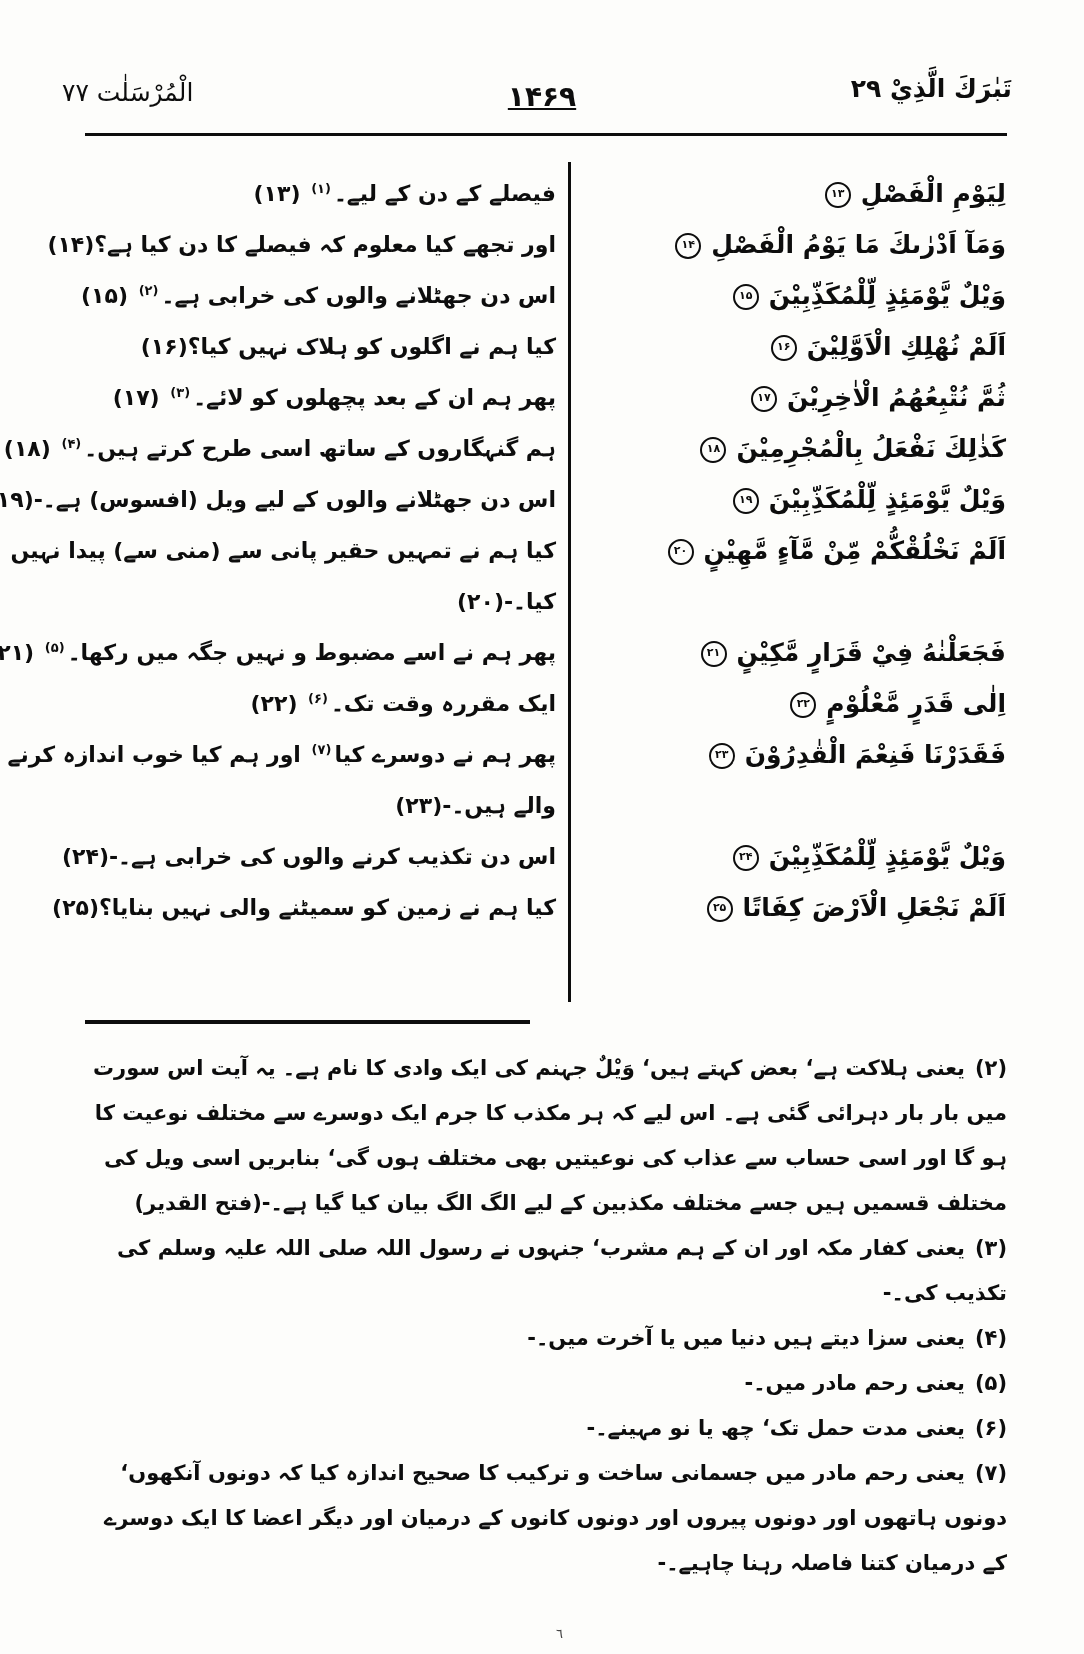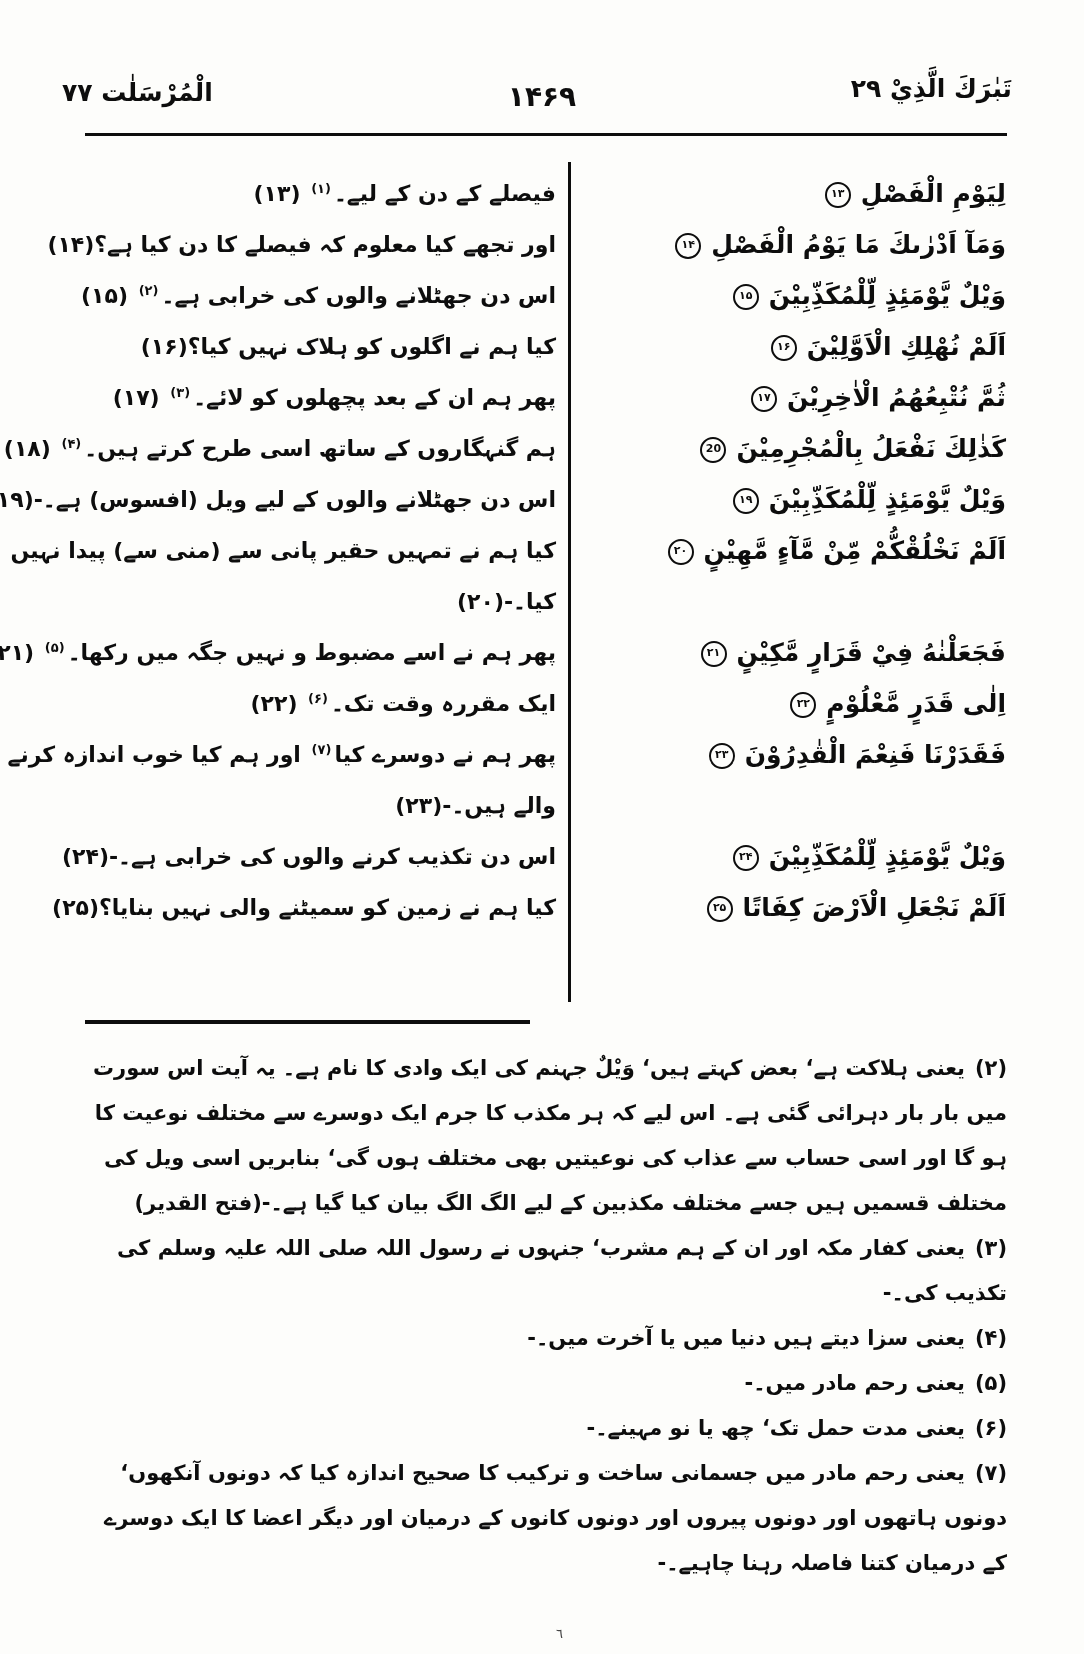--- a/index.html
+++ b/index.html
@@ -6,22 +6,22 @@
   .page{
     position:relative;
     width:1084px;height:1654px;
     background:#fdfdfb;
     color:#0d0d0d;
     font-family:"DejaVu Sans", sans-serif;
     overflow:hidden;
     margin:0 auto;
   }
   
-  .hdr-left{position:absolute;top:78px;left:62px;font-size:25px;font-weight:bold;direction:rtl;}
-  .hdr-center{position:absolute;top:80px;left:50%;transform:translateX(-50%);font-size:28px;font-weight:bold;letter-spacing:1px;}
+  .hdr-left{position:absolute;top:78px;left:62px;font-size:25px;font-weight:normal;direction:rtl;}
+  .hdr-center{position:absolute;top:80px;left:50%;transform:translateX(-50%);font-size:28px;font-weight:bold;letter-spacing:1px;text-decoration:underline;}
   .hdr-right{position:absolute;top:74px;right:72px;font-size:25px;font-weight:bold;direction:rtl;}
   .hdr-rule{position:absolute;top:133px;left:85px;width:922px;height:3px;background:#0d0d0d;}
   
   .divider{position:absolute;top:162px;left:568px;width:3px;height:840px;background:#0d0d0d;}
   .ucol{position:absolute;top:168px;left:88px;width:468px;direction:rtl;}
   .uline{height:51px;line-height:51px;text-align:right;font-size:22px;font-weight:bold;white-space:nowrap;}
   .fnmark{font-size:13px;font-weight:bold;vertical-align:super;line-height:0;margin:0 3px;}
   .acol{position:absolute;top:168px;left:598px;width:408px;direction:rtl;}
   .averse{height:51px;line-height:51px;text-align:right;font-size:25px;font-weight:bold;white-space:nowrap;}
   .averse:nth-child(9){margin-top:51px;}   
@@ -69,21 +69,21 @@
       <div class="uline"><span>اس دن تکذیب کرنے والوں کی خرابی ہے۔-(۲۴)</span></div>
       <div class="uline"><span>کیا ہم نے زمین کو سمیٹنے والی نہیں بنایا؟(۲۵)</span></div>
     </div>
   <div class="divider"></div>
   <div class="acol" dir="rtl">
       <div class="averse"><span>لِيَوْمِ الْفَصْلِ</span><span class="anum">۱۳</span></div>
       <div class="averse"><span>وَمَآ اَدْرٰىكَ مَا يَوْمُ الْفَصْلِ</span><span class="anum">۱۴</span></div>
       <div class="averse"><span>وَيْلٌ يَّوْمَئِذٍ لِّلْمُكَذِّبِيْنَ</span><span class="anum">۱۵</span></div>
       <div class="averse"><span>اَلَمْ نُهْلِكِ الْاَوَّلِيْنَ</span><span class="anum">۱۶</span></div>
       <div class="averse"><span>ثُمَّ نُتْبِعُهُمُ الْاٰخِرِيْنَ</span><span class="anum">۱۷</span></div>
-      <div class="averse"><span>كَذٰلِكَ نَفْعَلُ بِالْمُجْرِمِيْنَ</span><span class="anum">20</span></div>
+      <div class="averse"><span>كَذٰلِكَ نَفْعَلُ بِالْمُجْرِمِيْنَ</span><span class="anum">۱۸</span></div>
       <div class="averse"><span>وَيْلٌ يَّوْمَئِذٍ لِّلْمُكَذِّبِيْنَ</span><span class="anum">۱۹</span></div>
       <div class="averse"><span>اَلَمْ نَخْلُقْكُّمْ مِّنْ مَّآءٍ مَّهِيْنٍ</span><span class="anum">۲۰</span></div>
       <div class="averse"><span>فَجَعَلْنٰهُ فِيْ قَرَارٍ مَّكِيْنٍ</span><span class="anum">۲۱</span></div>
       <div class="averse"><span>اِلٰى قَدَرٍ مَّعْلُوْمٍ</span><span class="anum">۲۲</span></div>
       <div class="averse"><span>فَقَدَرْنَا فَنِعْمَ الْقٰدِرُوْنَ</span><span class="anum">۲۳</span></div>
       <div class="averse"><span>وَيْلٌ يَّوْمَئِذٍ لِّلْمُكَذِّبِيْنَ</span><span class="anum">۲۴</span></div>
       <div class="averse"><span>اَلَمْ نَجْعَلِ الْاَرْضَ كِفَاتًا</span><span class="anum">۲۵</span></div>
     </div>
 
   <div class="fnsep"></div>

